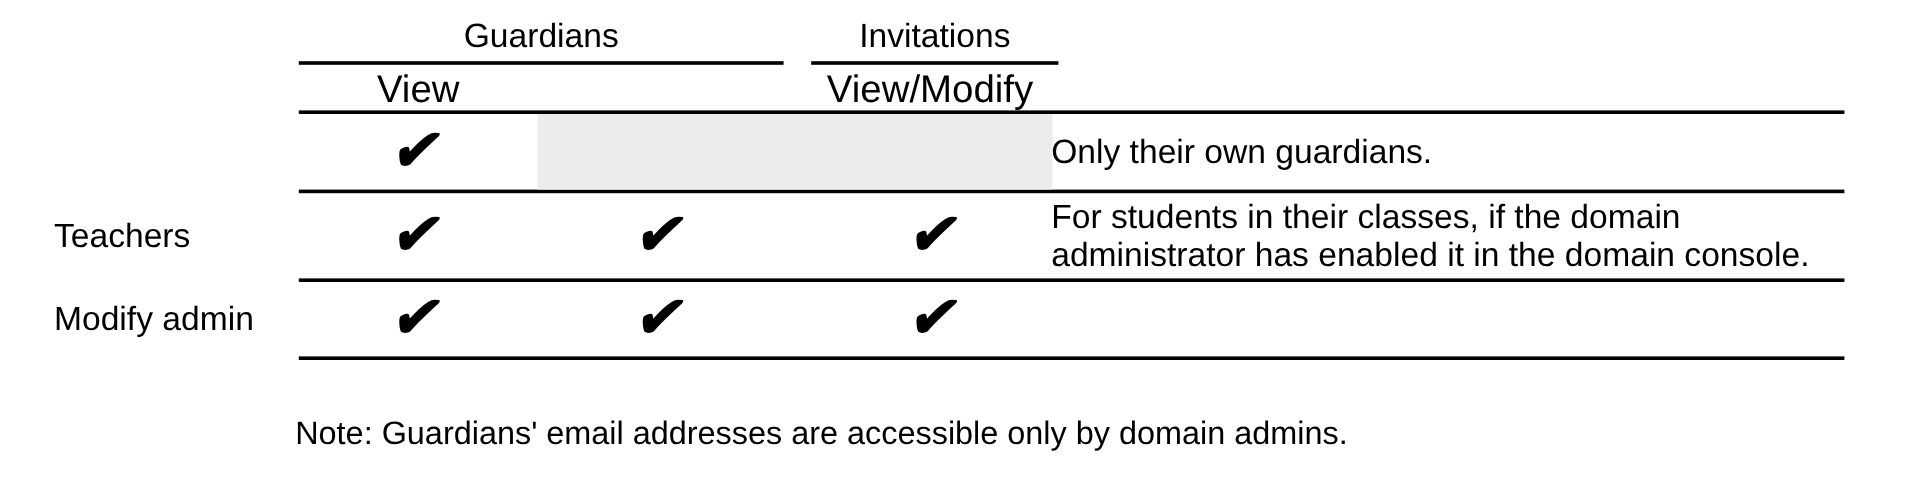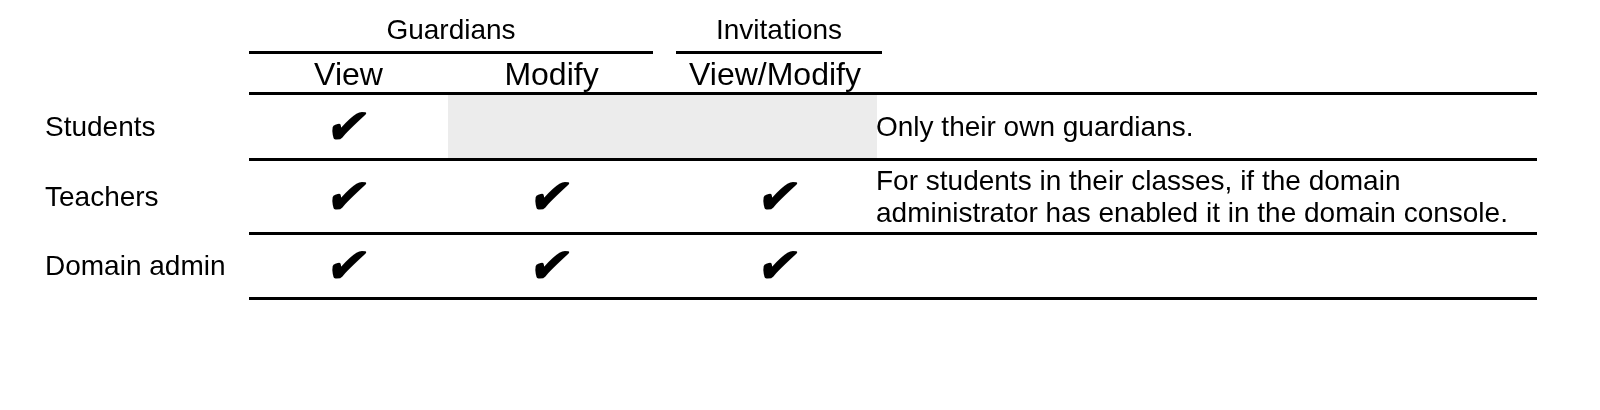--- a/index.html
+++ b/index.html
@@ -95,46 +95,45 @@
 <body>
 
 <div class="stage">
 
   <div class="abs group-label g-guardians">Guardians</div>
   <div class="abs group-label g-invitations">Invitations</div>
   <div class="abs hline ul-guardians"></div>
   <div class="abs hline ul-invitations"></div>
 
   <div class="abs col-header ch-view">View</div>
-  <div class="abs col-header ch-modify">Modify</div>
   <div class="abs col-header ch-viewmodify">View/Modify</div>
 
   <div class="abs hline bl-1"></div>
   <div class="abs hline bl-2"></div>
   <div class="abs hline bl-3"></div>
   <div class="abs hline bl-4"></div>
 
   <div class="abs row row-1">
     <div class="disabled-region"></div>
-    <div class="cell c-label">Students</div>
     <div class="cell c-view"><span class="check">✔</span></div>
     <div class="cell c-modify"><span class="check"></span></div>
     <div class="cell c-viewmodify"><span class="check"></span></div>
     <div class="cell c-note">Only their own guardians.</div>
   </div>
 
   <div class="abs row row-2">
     <div class="cell c-label">Teachers</div>
     <div class="cell c-view"><span class="check">✔</span></div>
     <div class="cell c-modify"><span class="check">✔</span></div>
     <div class="cell c-viewmodify"><span class="check">✔</span></div>
     <div class="cell c-note">For students in their classes, if the domain administrator has enabled it in the domain console.</div>
   </div>
 
   <div class="abs row row-3">
-    <div class="cell c-label">Domain admin</div>
+    <div class="cell c-label">Modify admin</div>
     <div class="cell c-view"><span class="check">✔</span></div>
     <div class="cell c-modify"><span class="check">✔</span></div>
     <div class="cell c-viewmodify"><span class="check">✔</span></div>
   </div>
 
+  <div class="abs footnote">Note: Guardians' email addresses are accessible only by domain admins.</div>
 
 </div>
 
 </body></html>

